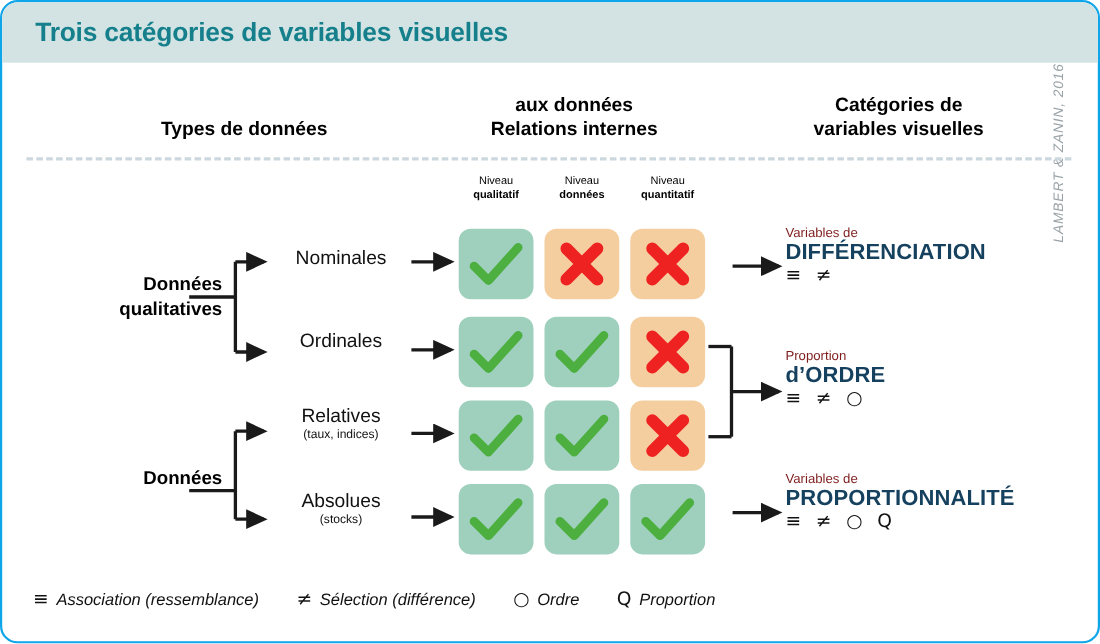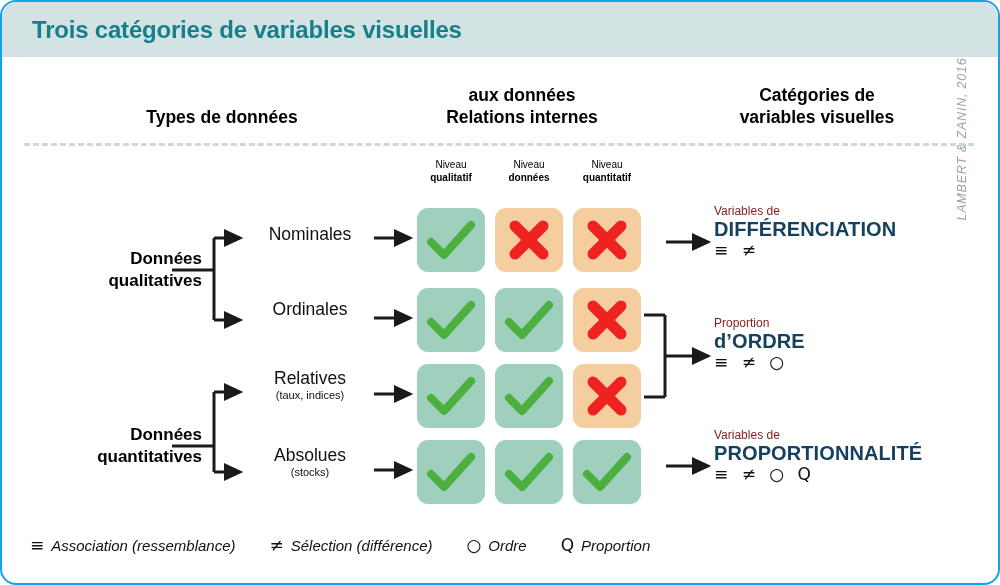--- a/index.html
+++ b/index.html
@@ -181,21 +181,20 @@
     <span>Niveau</span>
     <b>quantitatif</b>
   </div>
 
   <div class="grouplabel" id="grp-qual">
     <div>Données</div>
     <div>qualitatives</div>
   </div>
   <div class="grouplabel" id="grp-quant">
     <div>Données</div>
-    <div>quantitatives</div>
   </div>
 
   <div class="rowlabel" id="rl-0">
     <div>Nominales</div>
   </div>
   <div class="rowlabel" id="rl-1">
     <div>Ordinales</div>
   </div>
   <div class="rowlabel" id="rl-2">
     <div>Relatives</div>

